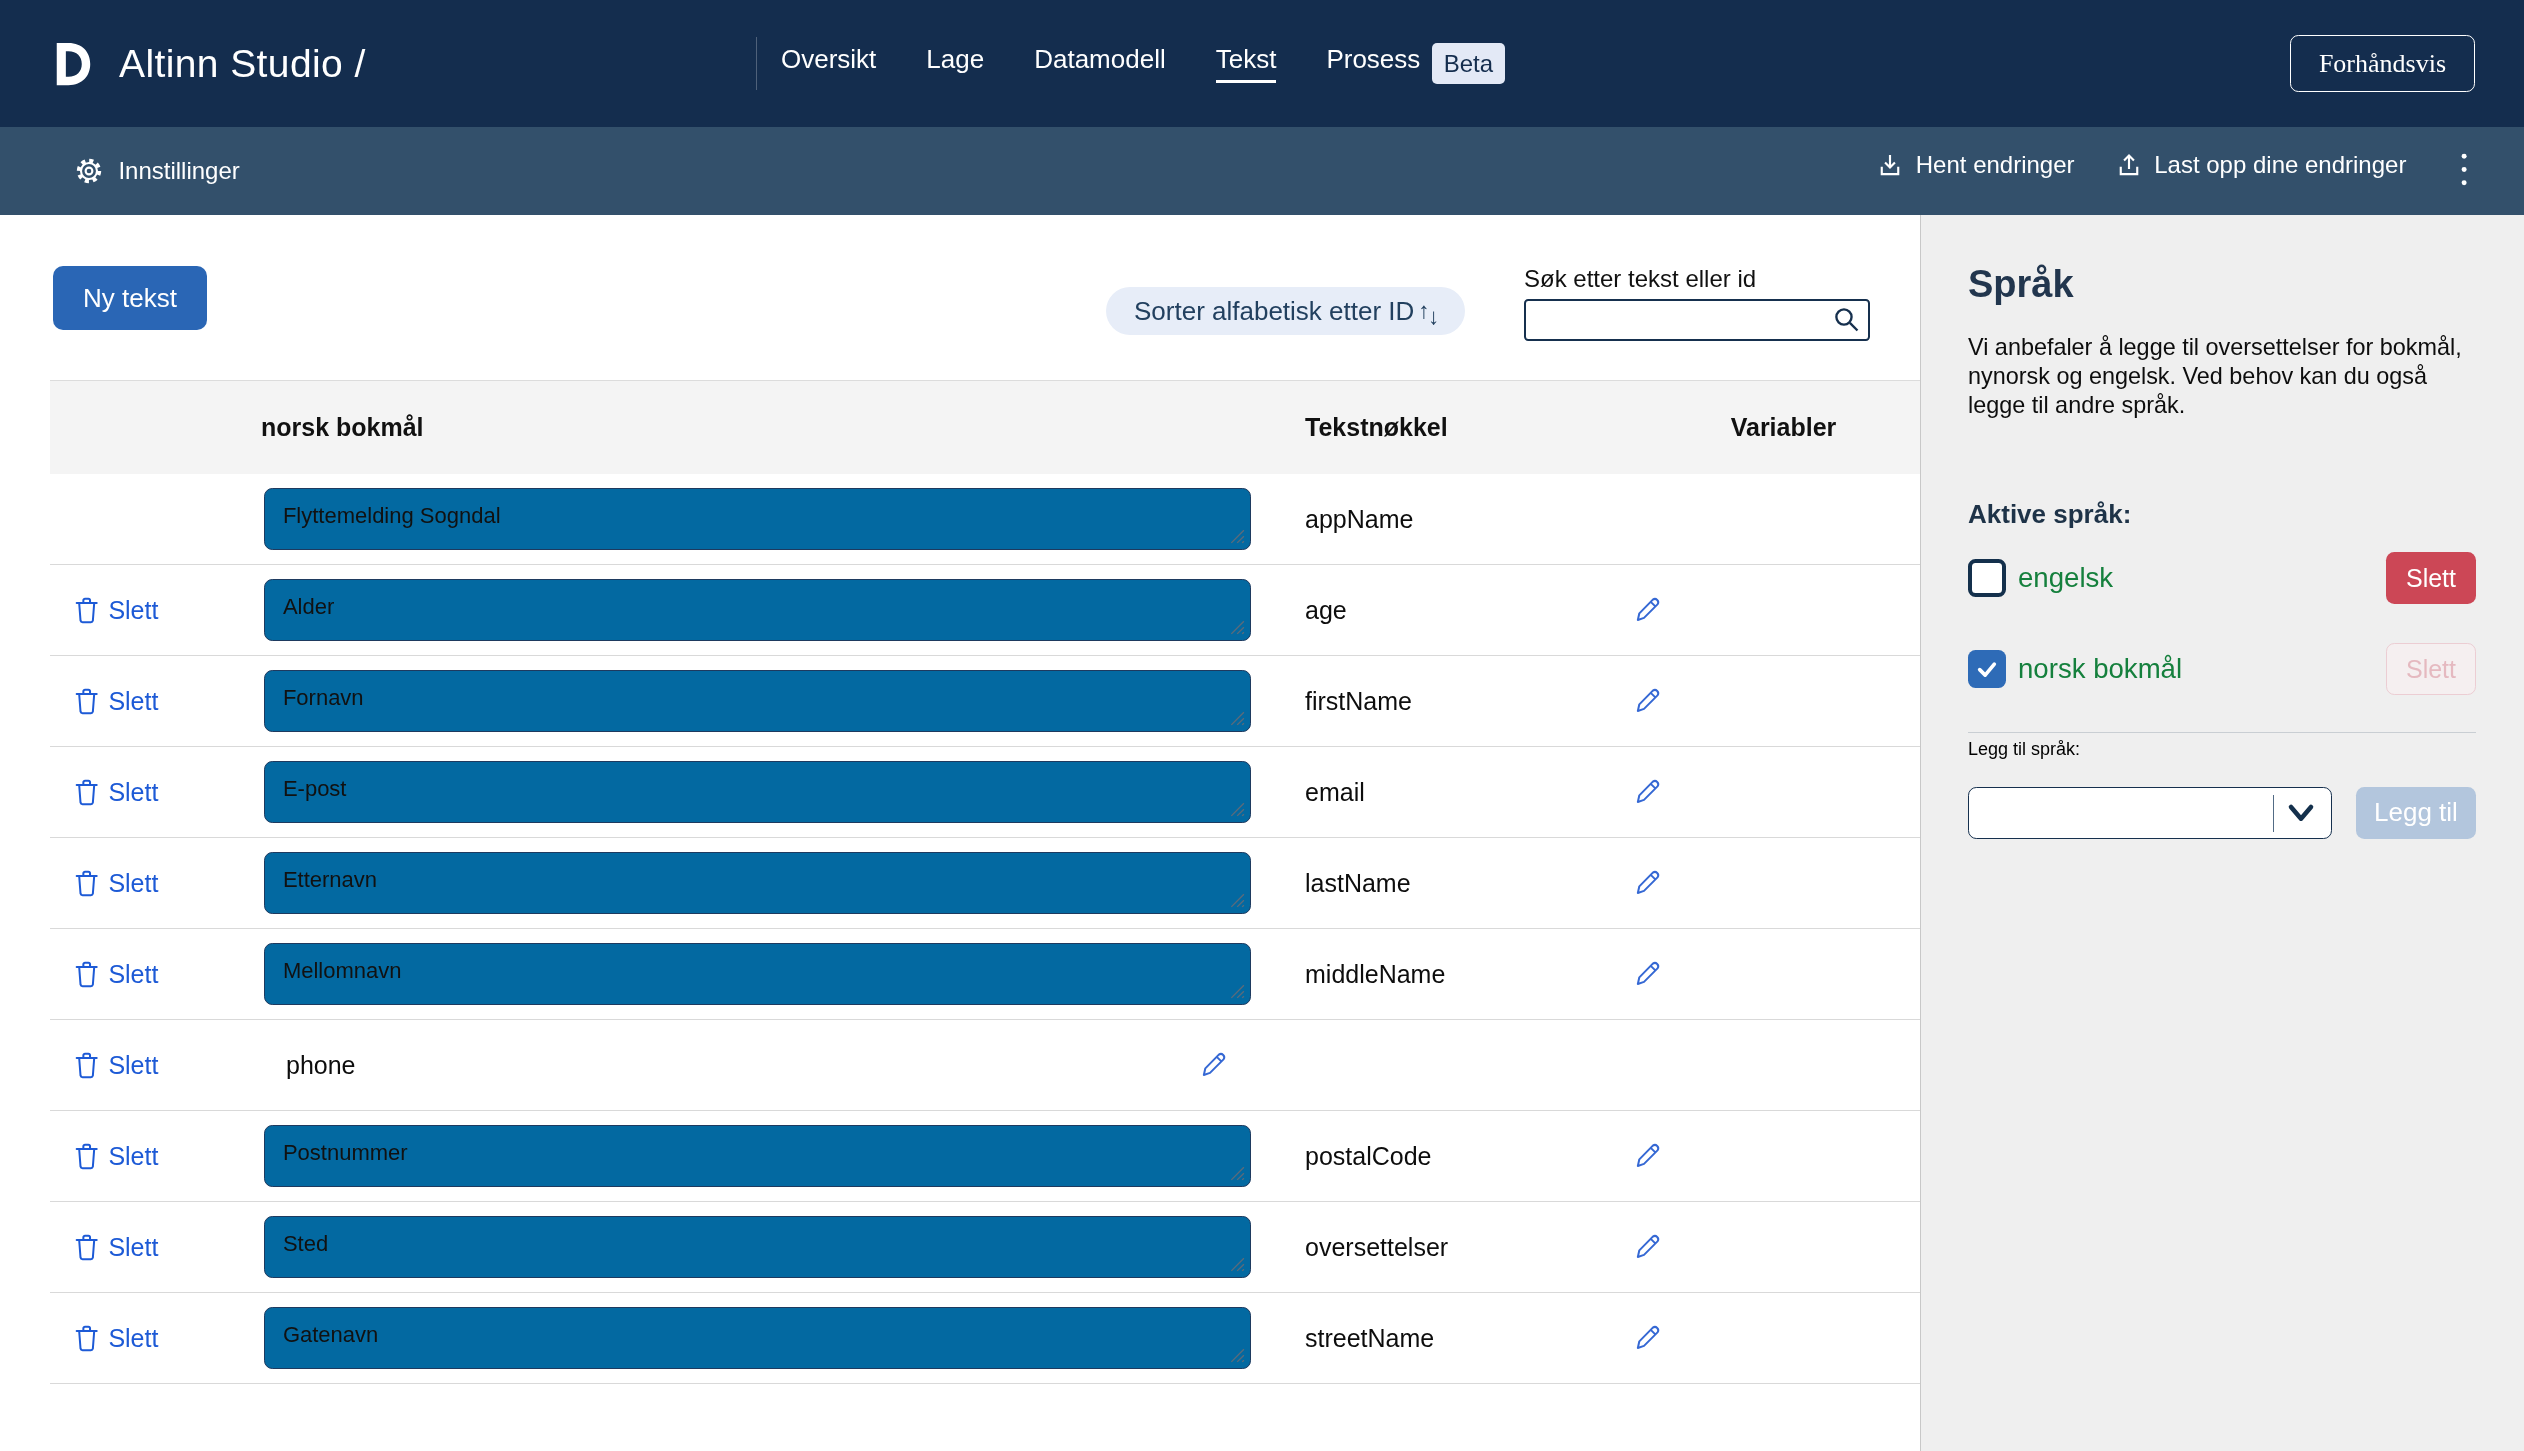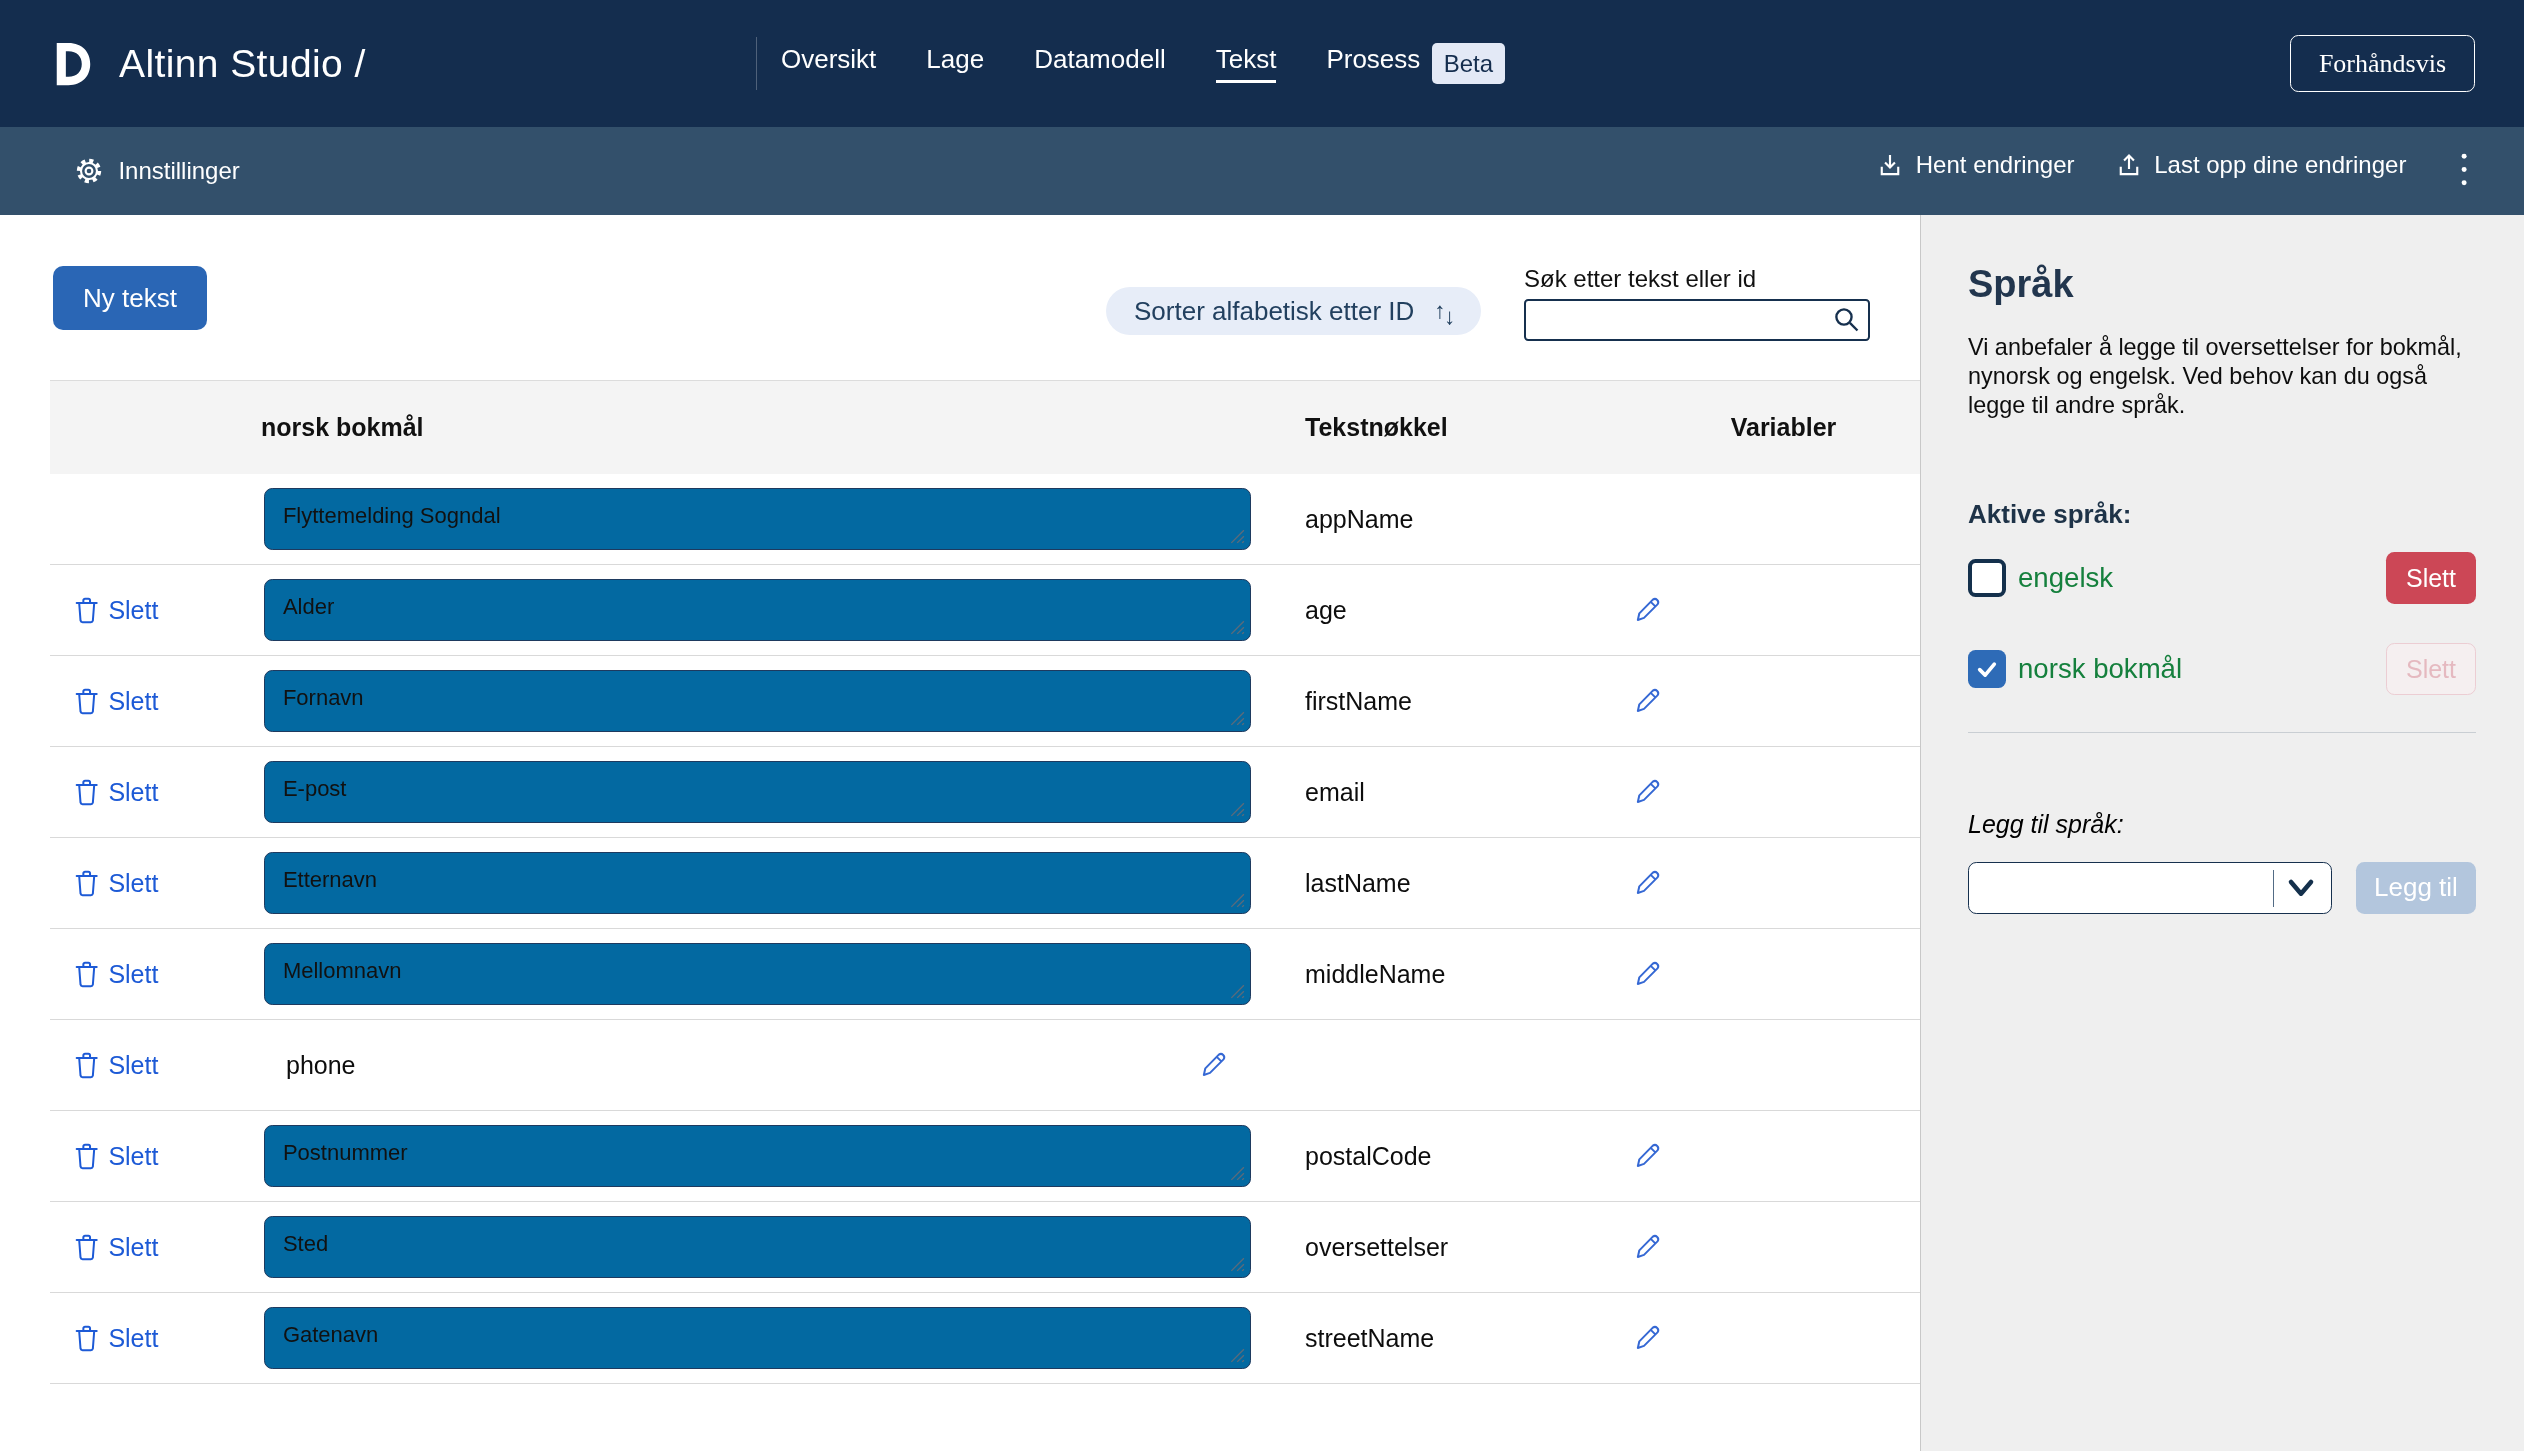--- a/index.html
+++ b/index.html
@@ -34,21 +34,21 @@
   .page { display:flex; height:1237px; }
   .main { position:relative; width:1920px; background:#fff; }
   .sidebar { width:604px; background:#efefef; border-left:0.8px solid #c8c8c8; padding:0 48px 0 47px; }
 
   
   .controls { position:relative; height:165px; }
   .newtext-btn { position:absolute; left:53px; top:51px; height:64px; padding:0 30px;
     background:#2a66b5; color:#fff; border:none; border-radius:10px; font-size:26px; font-family:inherit; cursor:pointer; }
   .sort-pill { position:absolute; left:1106px; top:72px; height:48px; border-radius:24px;
     background:#e7edf8; color:#22405f; border:none; font-size:26px; font-family:inherit;
-    display:flex; align-items:center; gap:20px; padding:0 28px; cursor:pointer; }
+    display:flex; align-items:center; gap:4px; padding:0 28px; cursor:pointer; }
   .sort-arrows { font-size:22.5px; letter-spacing:-1.7px; color:#22405f; }
   .sort-arrows .dn { display:inline-block; transform:translateY(5.8px); }
   .search-wrap { position:absolute; left:1524px; top:50px; width:346px; }
   .search-label { font-size:24px; color:#111; display:block; }
   .search-box { position:relative; margin-top:5.8px; }
   .search-input { width:346px; height:42px; border:2.5px solid #16304e; border-radius:4.2px;
     font-size:23.4px; font-family:inherit; padding:0 43px 0 11.7px; background:#fff; }
   .search-icon { position:absolute; right:10px; top:7.5px; }
 
   
@@ -77,21 +77,21 @@
   .langrow.first { margin-top:22px; }
   .langrow.next { margin-top:39px; }
   .checkbox { width:38px; height:38px; border-radius:7.5px; flex:0 0 auto; cursor:pointer;
     border:4.2px solid #14304c; background:#fff; display:flex; align-items:center; justify-content:center; }
   .checkbox.checked { border:none; background:#2e6bb7; width:38px; height:38px; }
   .langlabel { margin-left:12px; font-size:27.6px; color:#15803d; }
   .langdel { margin-left:auto; width:90px; height:52px; border-radius:8.3px; border:none;
     background:#cc4756; color:#fff; font-size:25px; font-weight:500; font-family:inherit; cursor:pointer; }
   .langdel.disabled { background:#f5eff0; border:1.7px solid #eccdd3; color:#e5b9c0; cursor:default; }
   .sb-divider { margin-top:37px; height:0.8px; background:#c9ced3; }
-  .sb-addlabel { margin-top:75px; font-size:25px; line-height:32px; color:#000;font-style:italic; }
+  .sb-addlabel { font-size:18px; line-height:32px; color:#000; }
   .addrow { margin-top:22px; display:flex; align-items:center; }
   .langselect { position:relative; width:367px; height:52px; background:#fff; border:1.7px solid #16304e;
     border-radius:8.3px; cursor:pointer; display:flex; align-items:center; }
   .sel-sep { position:absolute; right:58px; top:7.5px; height:37px; width:0.8px; background:#526b85; }
   .sel-chevron { position:absolute; right:15px; top:14px; }
   .addbtn { margin-left:23.4px; width:121px; height:52px; border:none; border-radius:8.3px;
     background:#b3c6dd; color:#fff; font-size:26px; font-family:inherit; cursor:default; }
 </style>
 </head>
 <body>

